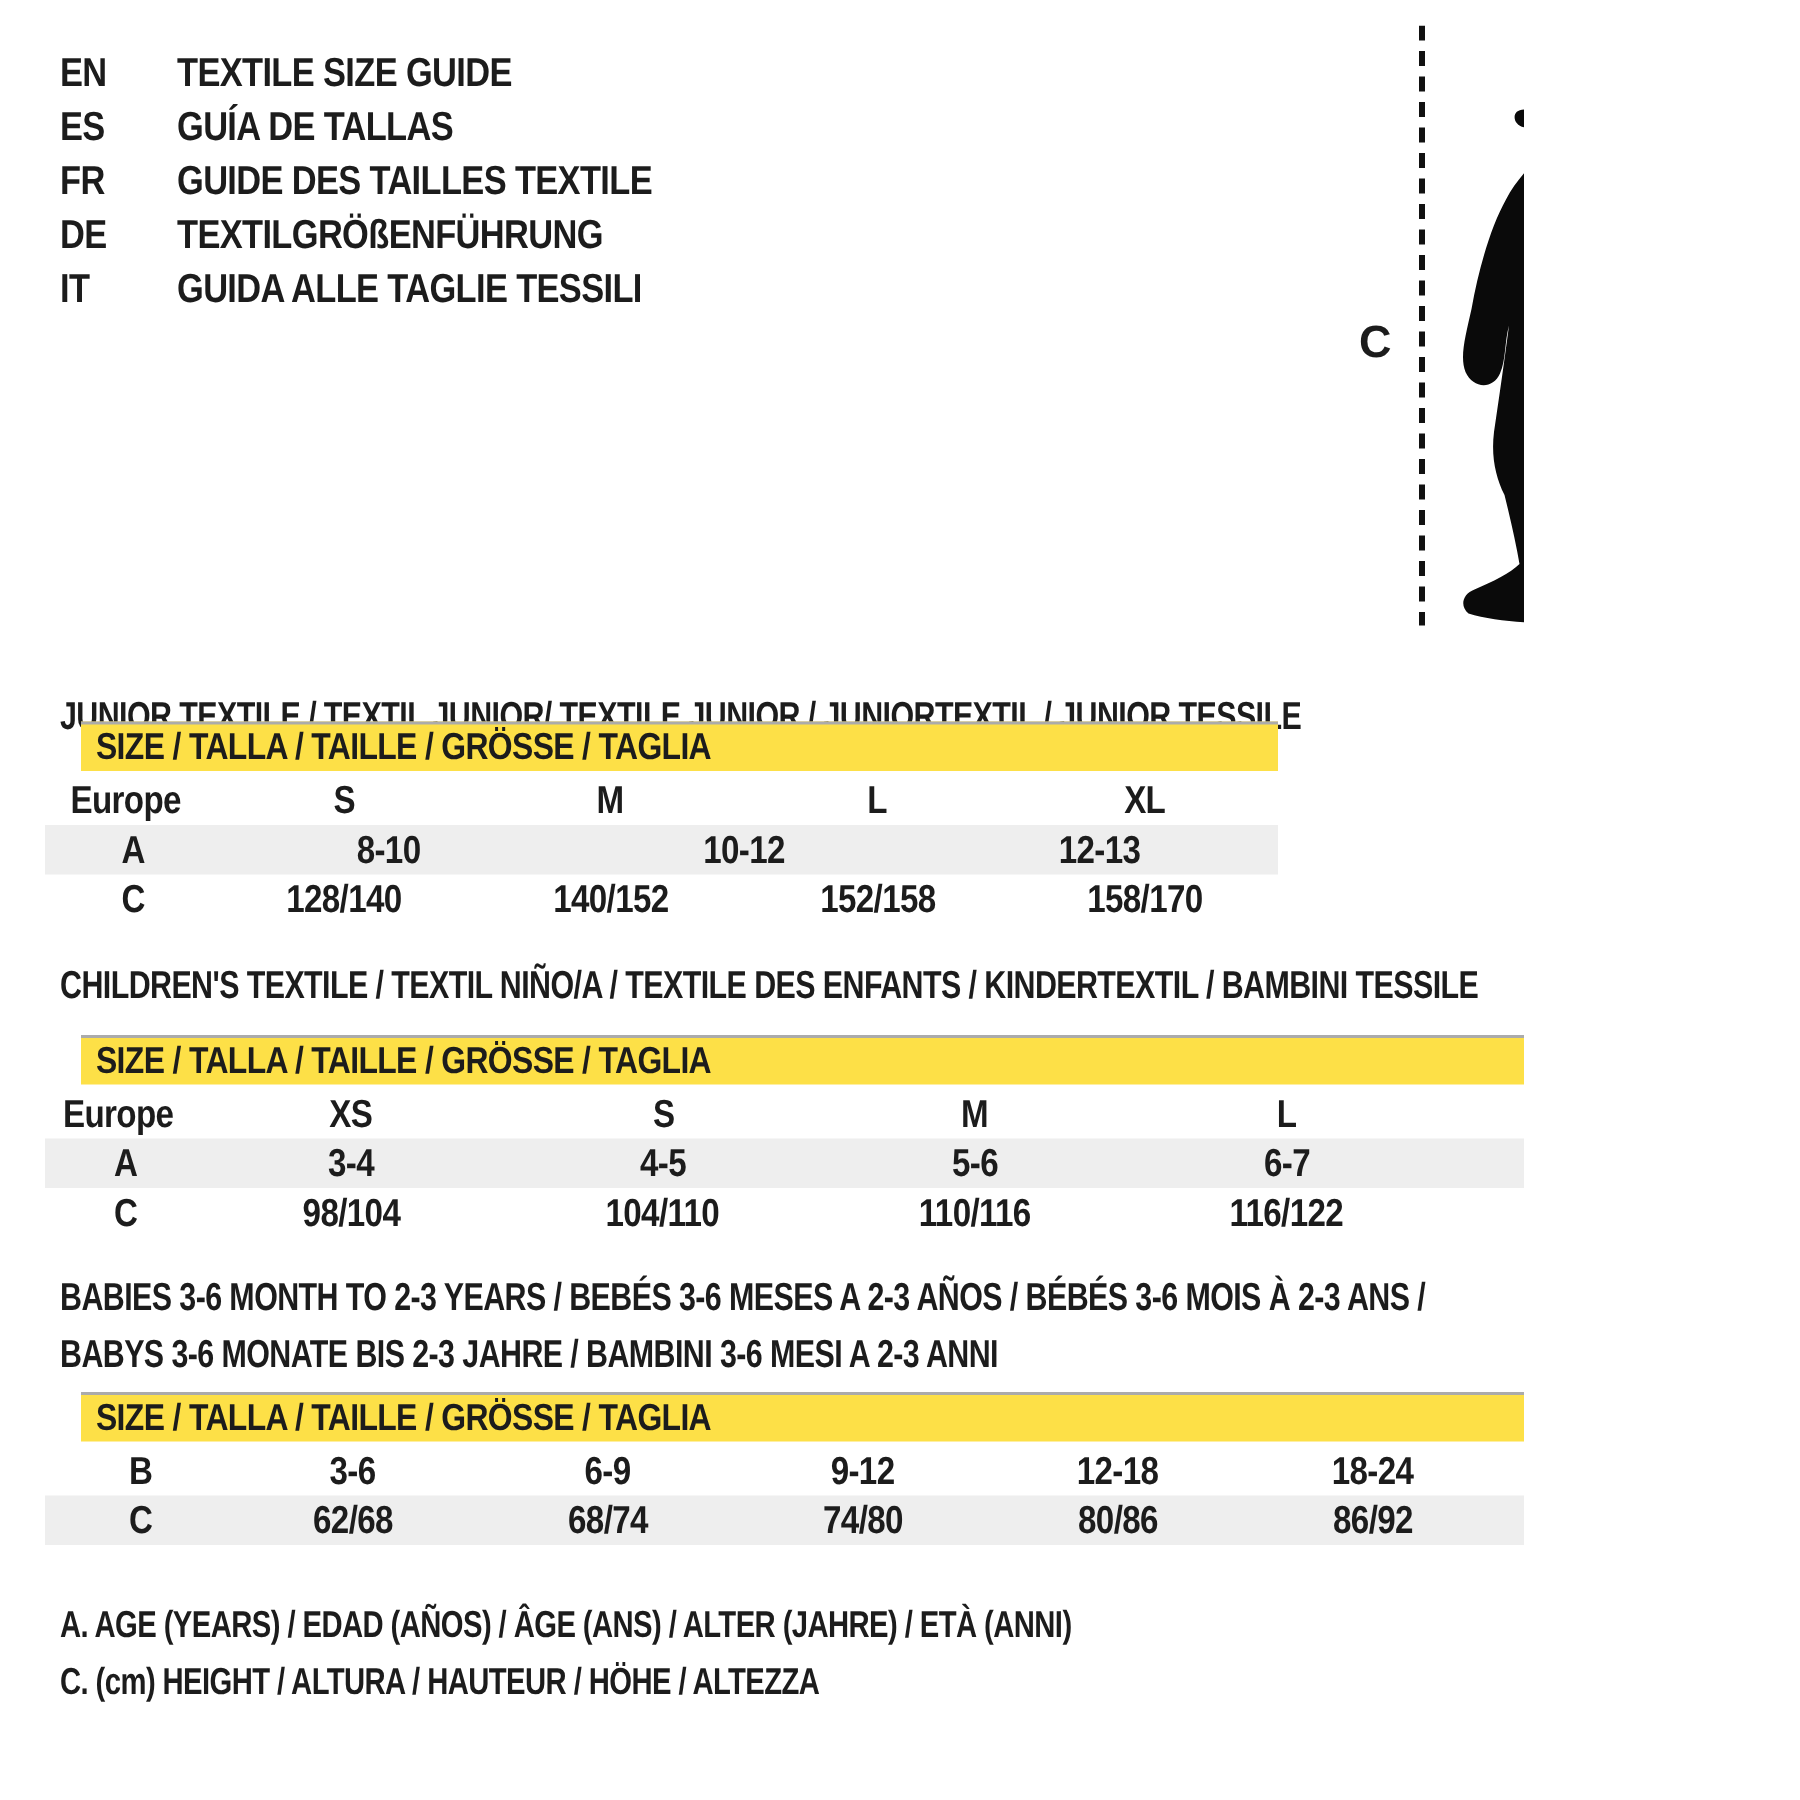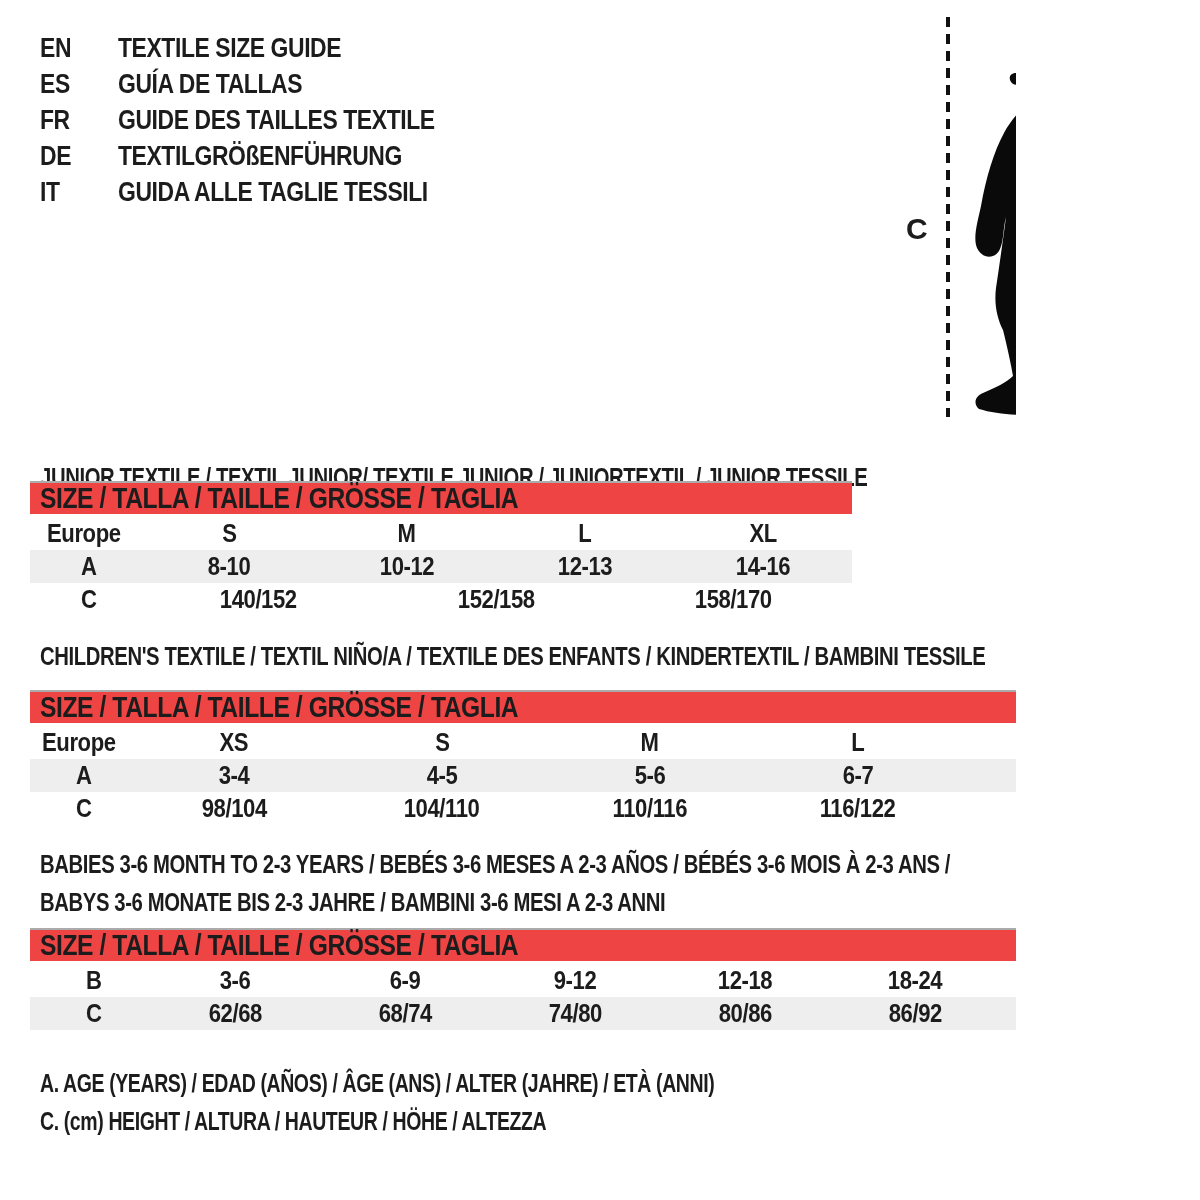--- a/index.html
+++ b/index.html
@@ -26,22 +26,22 @@
   .lang-row{display:flex;}
   .lang-code{width:78px;}
   
   .sec-title{font-size:26px;line-height:30px;}
   
   .legend{left:40px;top:1064px;font-size:25px;}
   .legend-line{height:38px;line-height:38px;}
 
   
   .sg-table{position:absolute;}
-  .bar{height:31px;line-height:31px;background:#ef4444;border-top:2px solid #ababab;
-       padding-left:10px;font-size:29px;}
+  .bar{height:31px;line-height:31px;background:#fde047;border-top:2px solid #ababab;
+       padding-left:10px;font-size:25px;margin-left:24px;}
   .trow{display:flex;height:33px;line-height:33px;font-size:26px;}
   .trow.first{margin-top:3px;}
   .trow.stripe{background:#eeeeee;}
   .lblcol{padding-left:10px;text-align:center;}
   .t1 .lblcol{width:100px;}
   .t2 .lblcol{width:90px;}
   .t3 .lblcol{width:110px;}
   .cell{flex:1;text-align:center;}
 
   
@@ -137,24 +137,24 @@
       <div class="cell"><span class="cond-c">S</span></div>
       <div class="cell"><span class="cond-c">M</span></div>
       <div class="cell"><span class="cond-c">L</span></div>
       <div class="cell"><span class="cond-c">XL</span></div>
     </div>
     <div class="trow stripe">
       <div class="lblcol"><span class="cond">A</span></div>
       <div class="cell"><span class="cond-c">8-10</span></div>
       <div class="cell"><span class="cond-c">10-12</span></div>
       <div class="cell"><span class="cond-c">12-13</span></div>
-      <div class="cell"><span class="cond-c">14-16</span></div>
     </div>
     <div class="trow">
       <div class="lblcol"><span class="cond">C</span></div>
+      <div class="cell"><span class="cond-c">128/140</span></div>
       <div class="cell"><span class="cond-c">140/152</span></div>
       <div class="cell"><span class="cond-c">152/158</span></div>
       <div class="cell"><span class="cond-c">158/170</span></div>
     </div>
   </div>
 
   <div class="abs sec-title" style="left:40px;top:641px;">
     <span class="cond-w">CHILDREN'S TEXTILE / TEXTIL NIÑO/A / TEXTILE DES ENFANTS / KINDERTEXTIL / BAMBINI TESSILE</span>
   </div>
   <div class="sg-table t2" style="left:30px;top:690px;width:1140px;">

